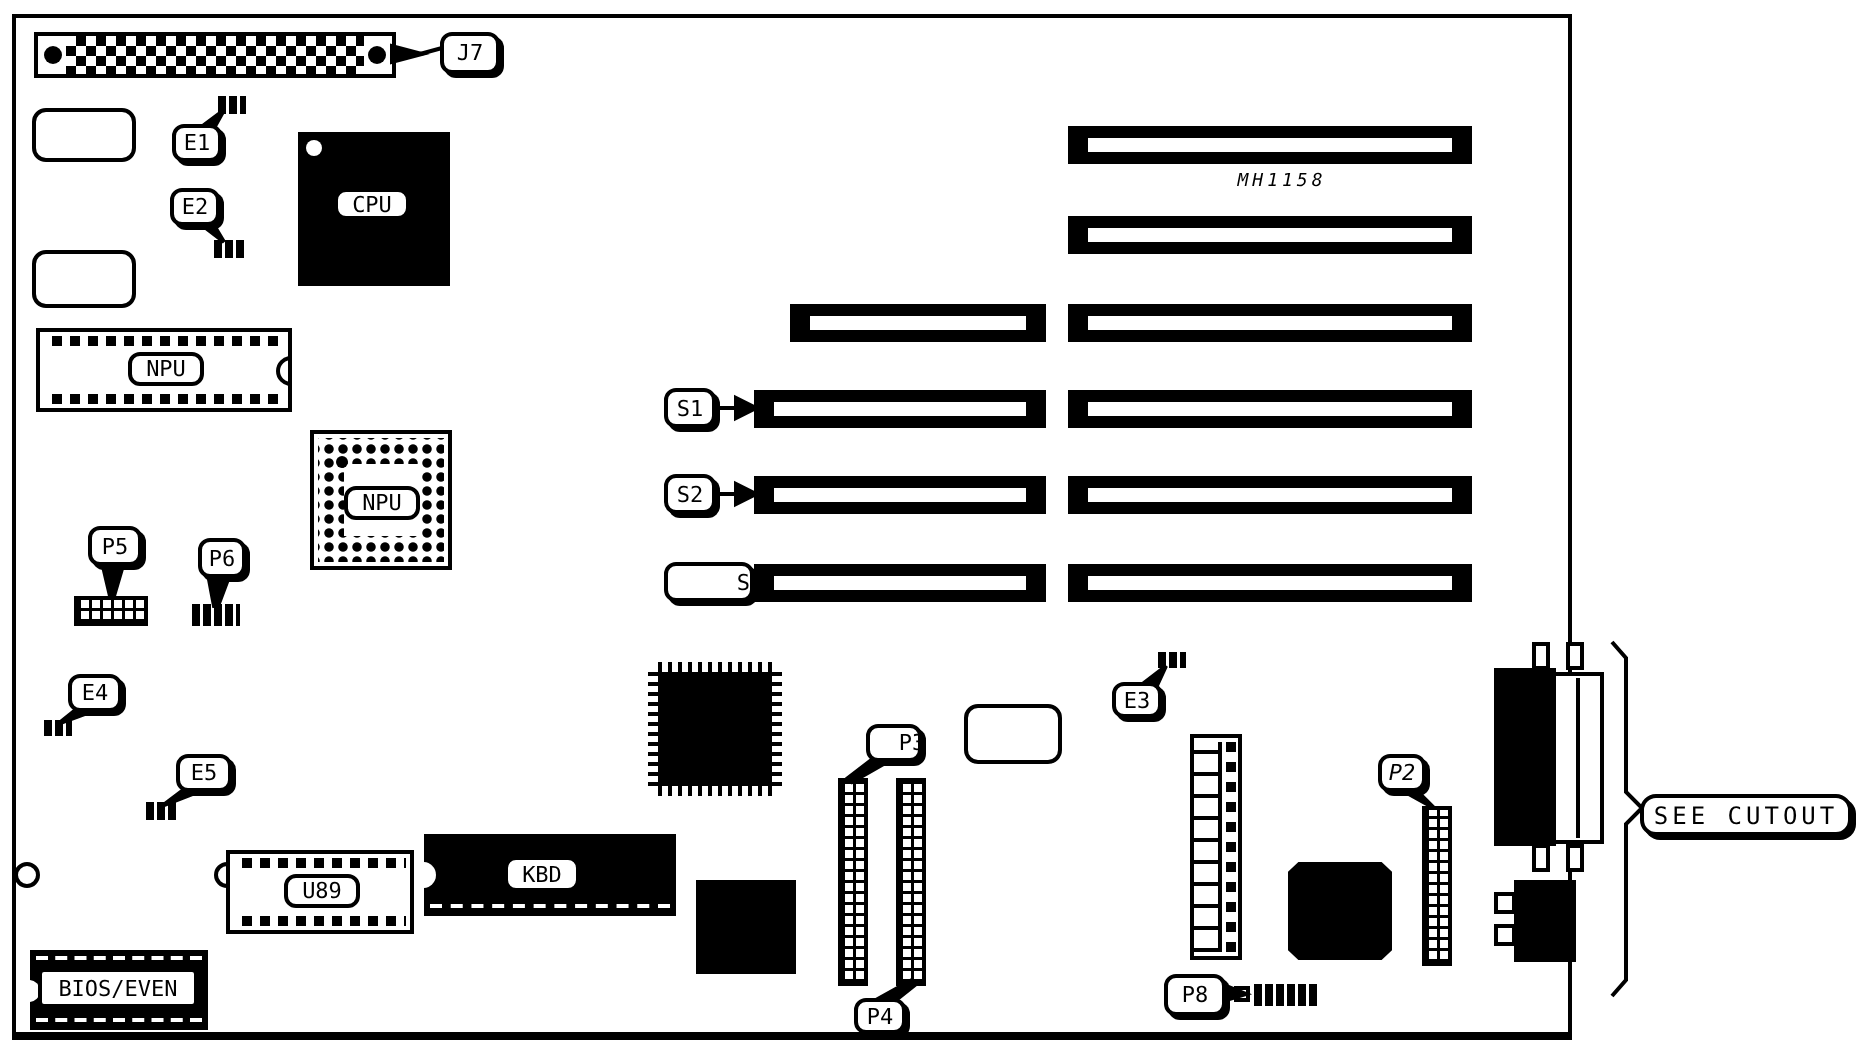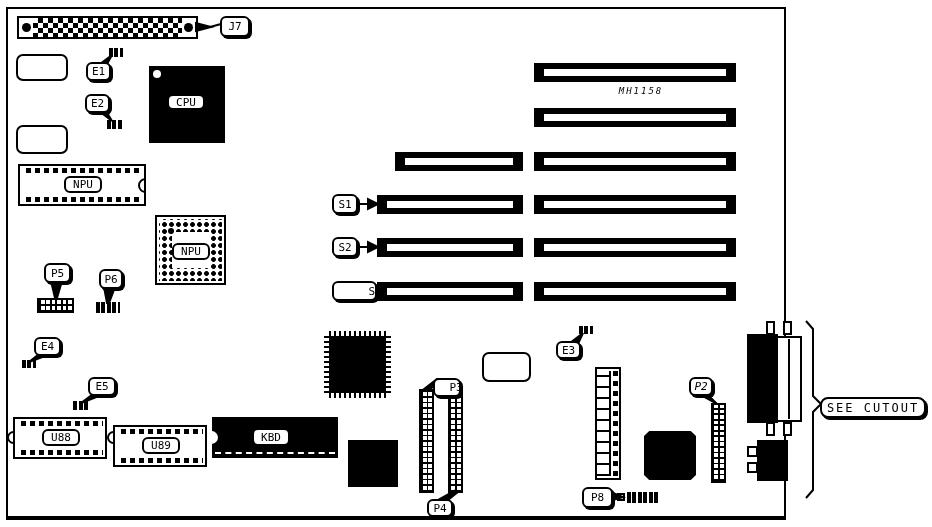--- a/index.html
+++ b/index.html
@@ -139,32 +139,33 @@
                 background-image:repeating-linear-gradient(0deg,#000 0 5px,transparent 5px 10px);"></div>
   </div>
 
   <div class="blk" style="left:212px;top:417px;width:126px;height:41px;overflow:hidden;">
     <div class="bite" style="left:-7px;top:14px;width:13px;height:13px;"></div>
     <div class="dash" style="bottom:4px;"></div>
     <div class="clbl" style="left:40px;top:11px;width:38px;height:18px;">KBD</div>
   </div>
 
   <div class="bite" style="left:7px;top:431px;width:13px;height:13px;border:2px solid #000;z-index:0;"></div>
-  <div class="out" style="left:13px;top:417px;width:94px;height:42px;z-index:1;">
-    <div class="pins" style="top:0;"></div>
-    <div class="pins" style="bottom:0;"></div>
-    <div class="clbl" style="left:27px;top:10px;width:38px;height:17px;">U88</div>
-  </div>
   <div class="bite" style="left:107px;top:431px;width:13px;height:13px;border:2px solid #000;z-index:0;"></div>
   <div class="out" style="left:113px;top:425px;width:94px;height:42px;z-index:1;">
     <div class="pins" style="top:0;"></div>
     <div class="pins" style="bottom:0;"></div>
     <div class="clbl" style="left:27px;top:10px;width:38px;height:17px;">U89</div>
   </div>
 
+  <div class="blk" style="left:15px;top:475px;width:89px;height:40px;overflow:hidden;">
+    <div class="bite" style="left:-6px;top:15px;width:11px;height:11px;"></div>
+    <div class="dash" style="top:3px;"></div>
+    <div class="dash" style="bottom:4px;"></div>
+    <div class="clbl" style="left:4px;top:9px;width:80px;height:20px;border-radius:3px;">BIOS/EVEN</div>
+  </div>
 
   <div class="out" style="left:617px;top:493px;width:8px;height:8px;"></div>
   <div class="cells" style="left:627px;top:492px;width:32px;height:11px;"></div>
 
   <div class="scrw" style="left:766px;top:321px;width:9px;height:14px;"></div>
   <div class="scrw" style="left:783px;top:321px;width:9px;height:14px;"></div>
   <div class="blk" style="left:747px;top:334px;width:31px;height:89px;z-index:2;"></div>
   <div class="out" style="left:776px;top:336px;width:26px;height:86px;z-index:2;">
     <div class="abs" style="left:10px;top:1px;bottom:1px;width:2px;background:#000;"></div>
   </div>
@@ -203,19 +204,19 @@
   <div class="lbl" style="left:220px;top:16px;width:30px;height:21px;">J7</div>
   <div class="lbl" style="left:86px;top:62px;width:25px;height:19px;">E1</div>
   <div class="lbl" style="left:85px;top:94px;width:25px;height:19px;">E2</div>
   <div class="lbl" style="left:44px;top:263px;width:27px;height:20px;">P5</div>
   <div class="lbl" style="left:99px;top:269px;width:24px;height:20px;">P6</div>
   <div class="lbl" style="left:34px;top:337px;width:27px;height:19px;">E4</div>
   <div class="lbl" style="left:88px;top:377px;width:28px;height:19px;">E5</div>
   <div class="lbl" style="left:332px;top:194px;width:26px;height:20px;">S1</div>
   <div class="lbl" style="left:332px;top:237px;width:26px;height:20px;">S2</div>
   <div class="lbl" style="left:332px;top:281px;width:26px;height:20px;padding-left:41px;">S3</div>
-  <div class="lbl" style="left:433px;top:378px;width:28px;height:19px;padding-left:18px;">P3</div>
+  <div class="lbl" style="left:433px;top:362px;width:28px;height:19px;padding-left:18px;">P3</div>
   <div class="lbl" style="left:427px;top:499px;width:26px;height:18px;">P4</div>
   <div class="lbl" style="left:556px;top:341px;width:25px;height:18px;">E3</div>
   <div class="lbl" style="left:689px;top:377px;width:24px;height:19px;font-style:italic;">P2</div>
   <div class="lbl" style="left:582px;top:487px;width:31px;height:21px;">P8</div>
   <div class="lbl" style="left:820px;top:397px;width:106px;height:21px;font-size:12px;letter-spacing:2px;border-radius:8px;">SEE CUTOUT</div>
 </div>
 
 </body></html>

